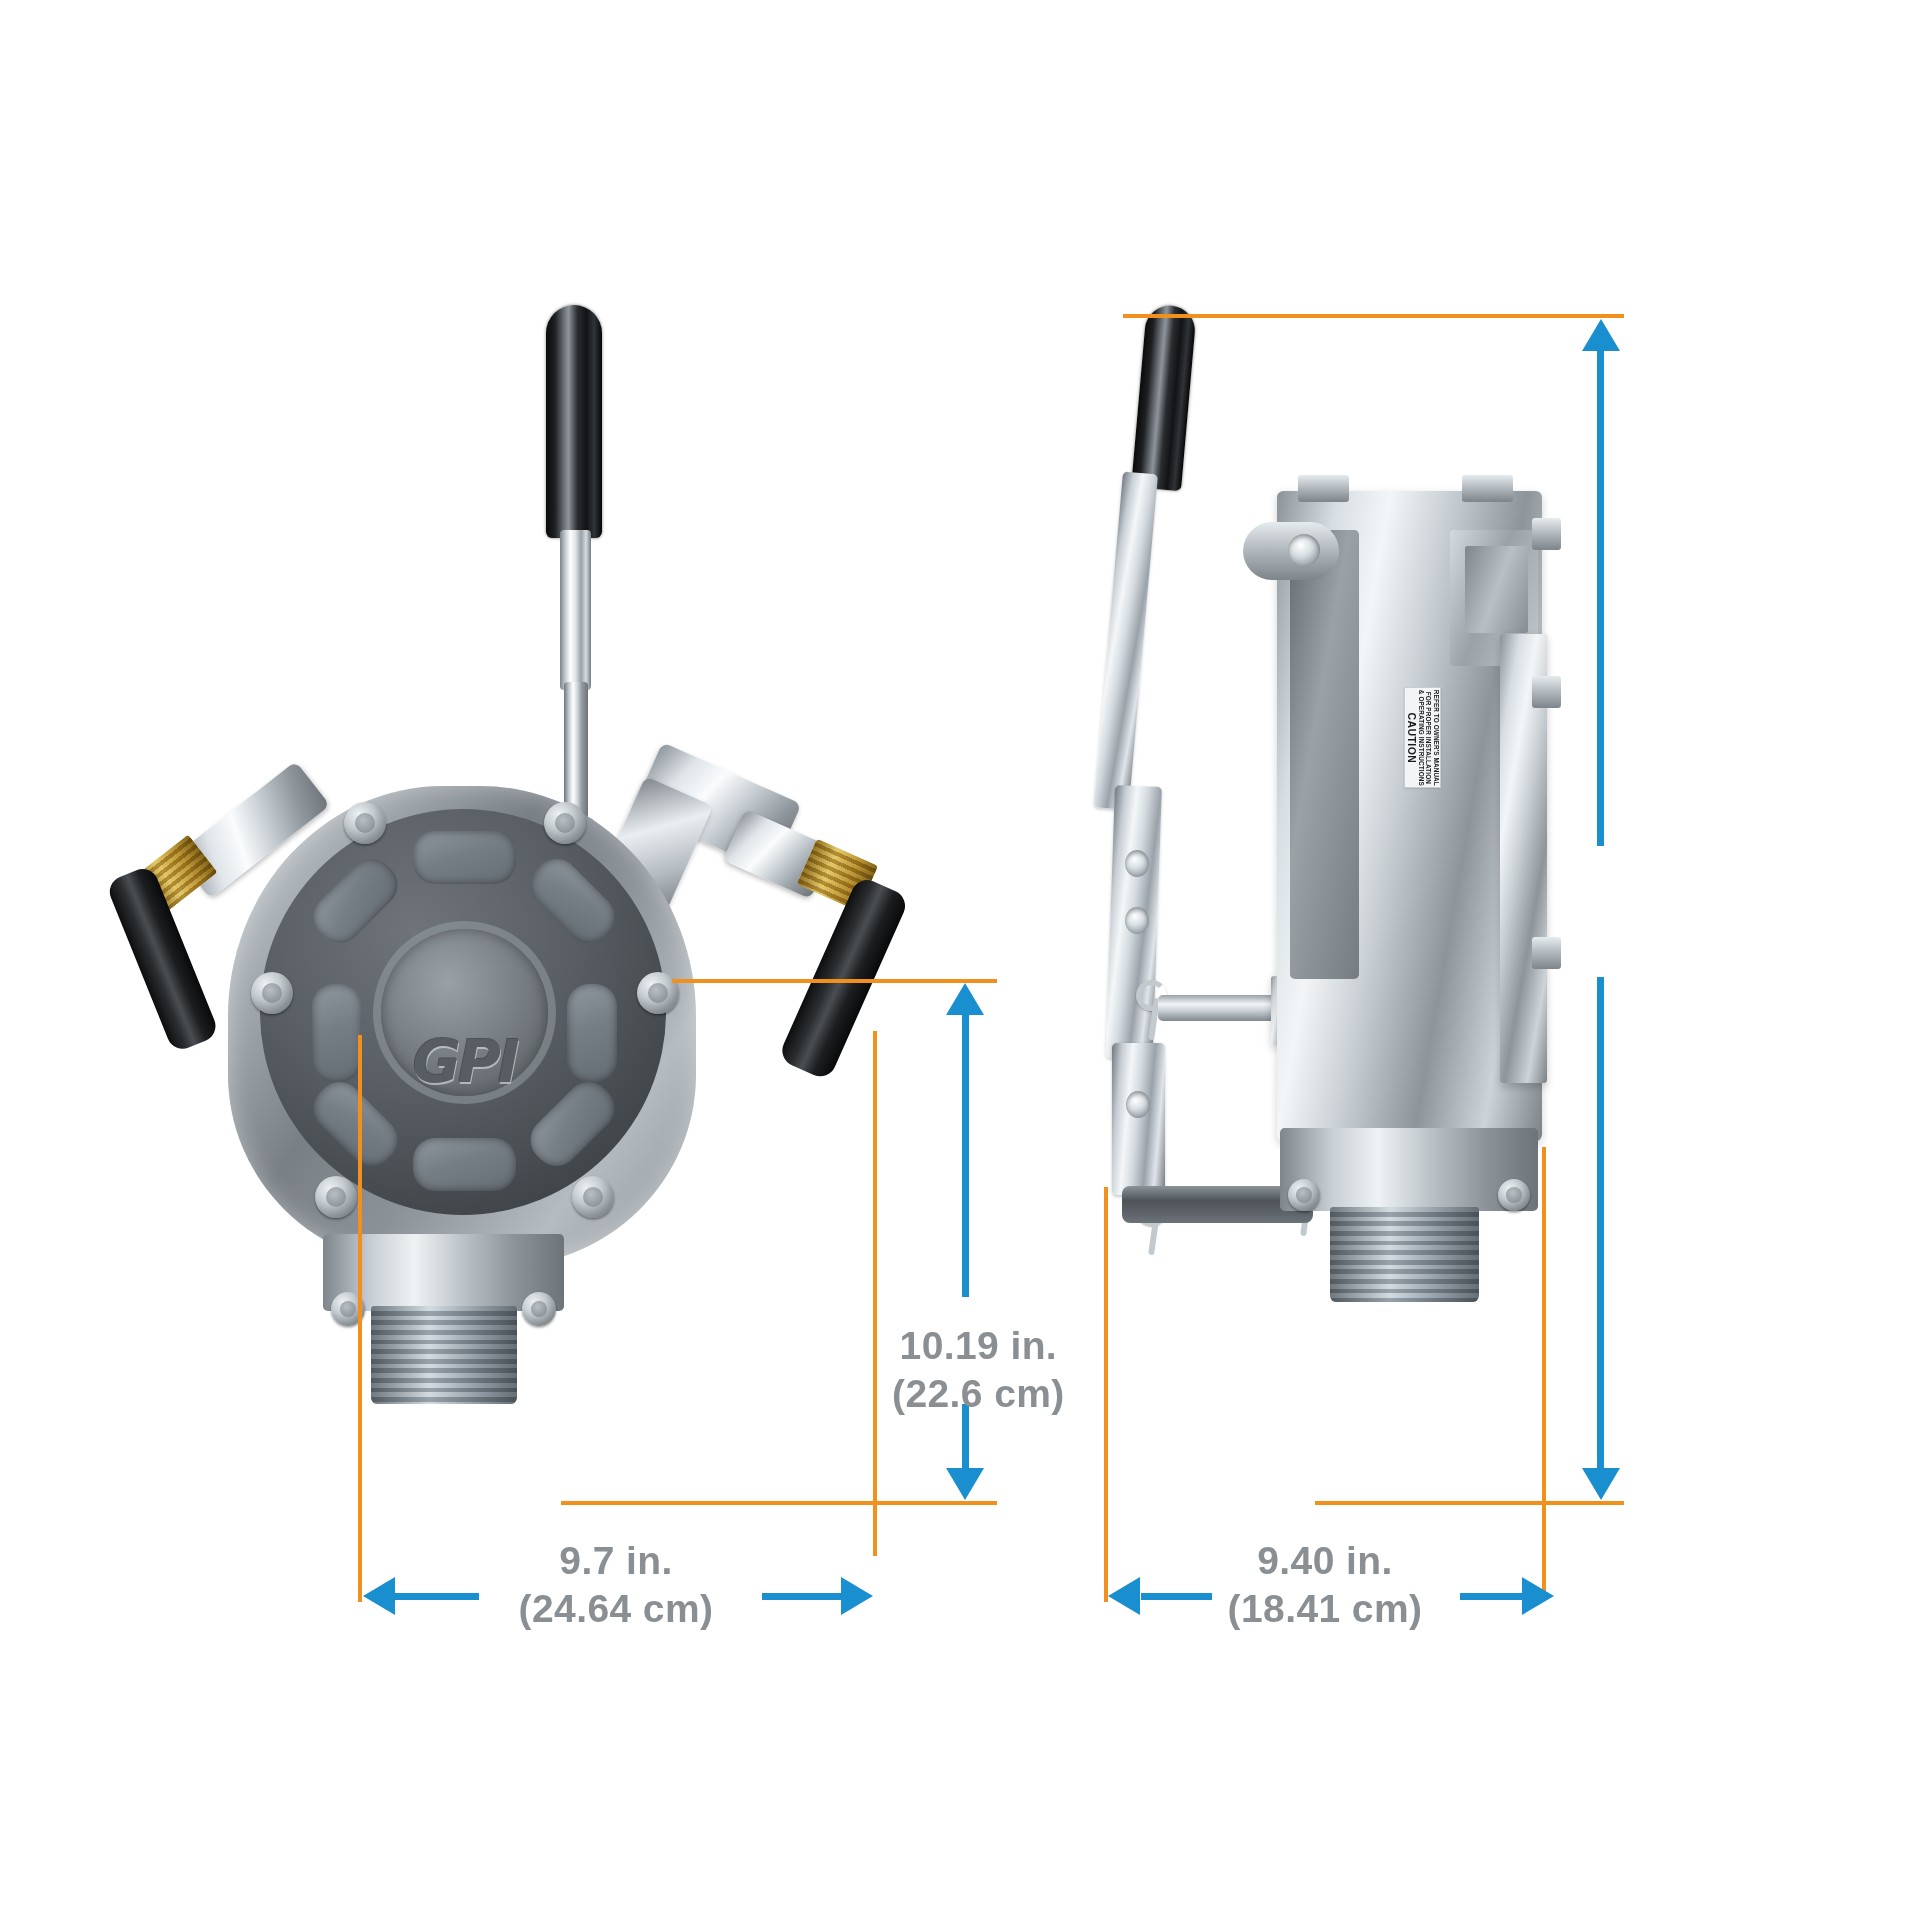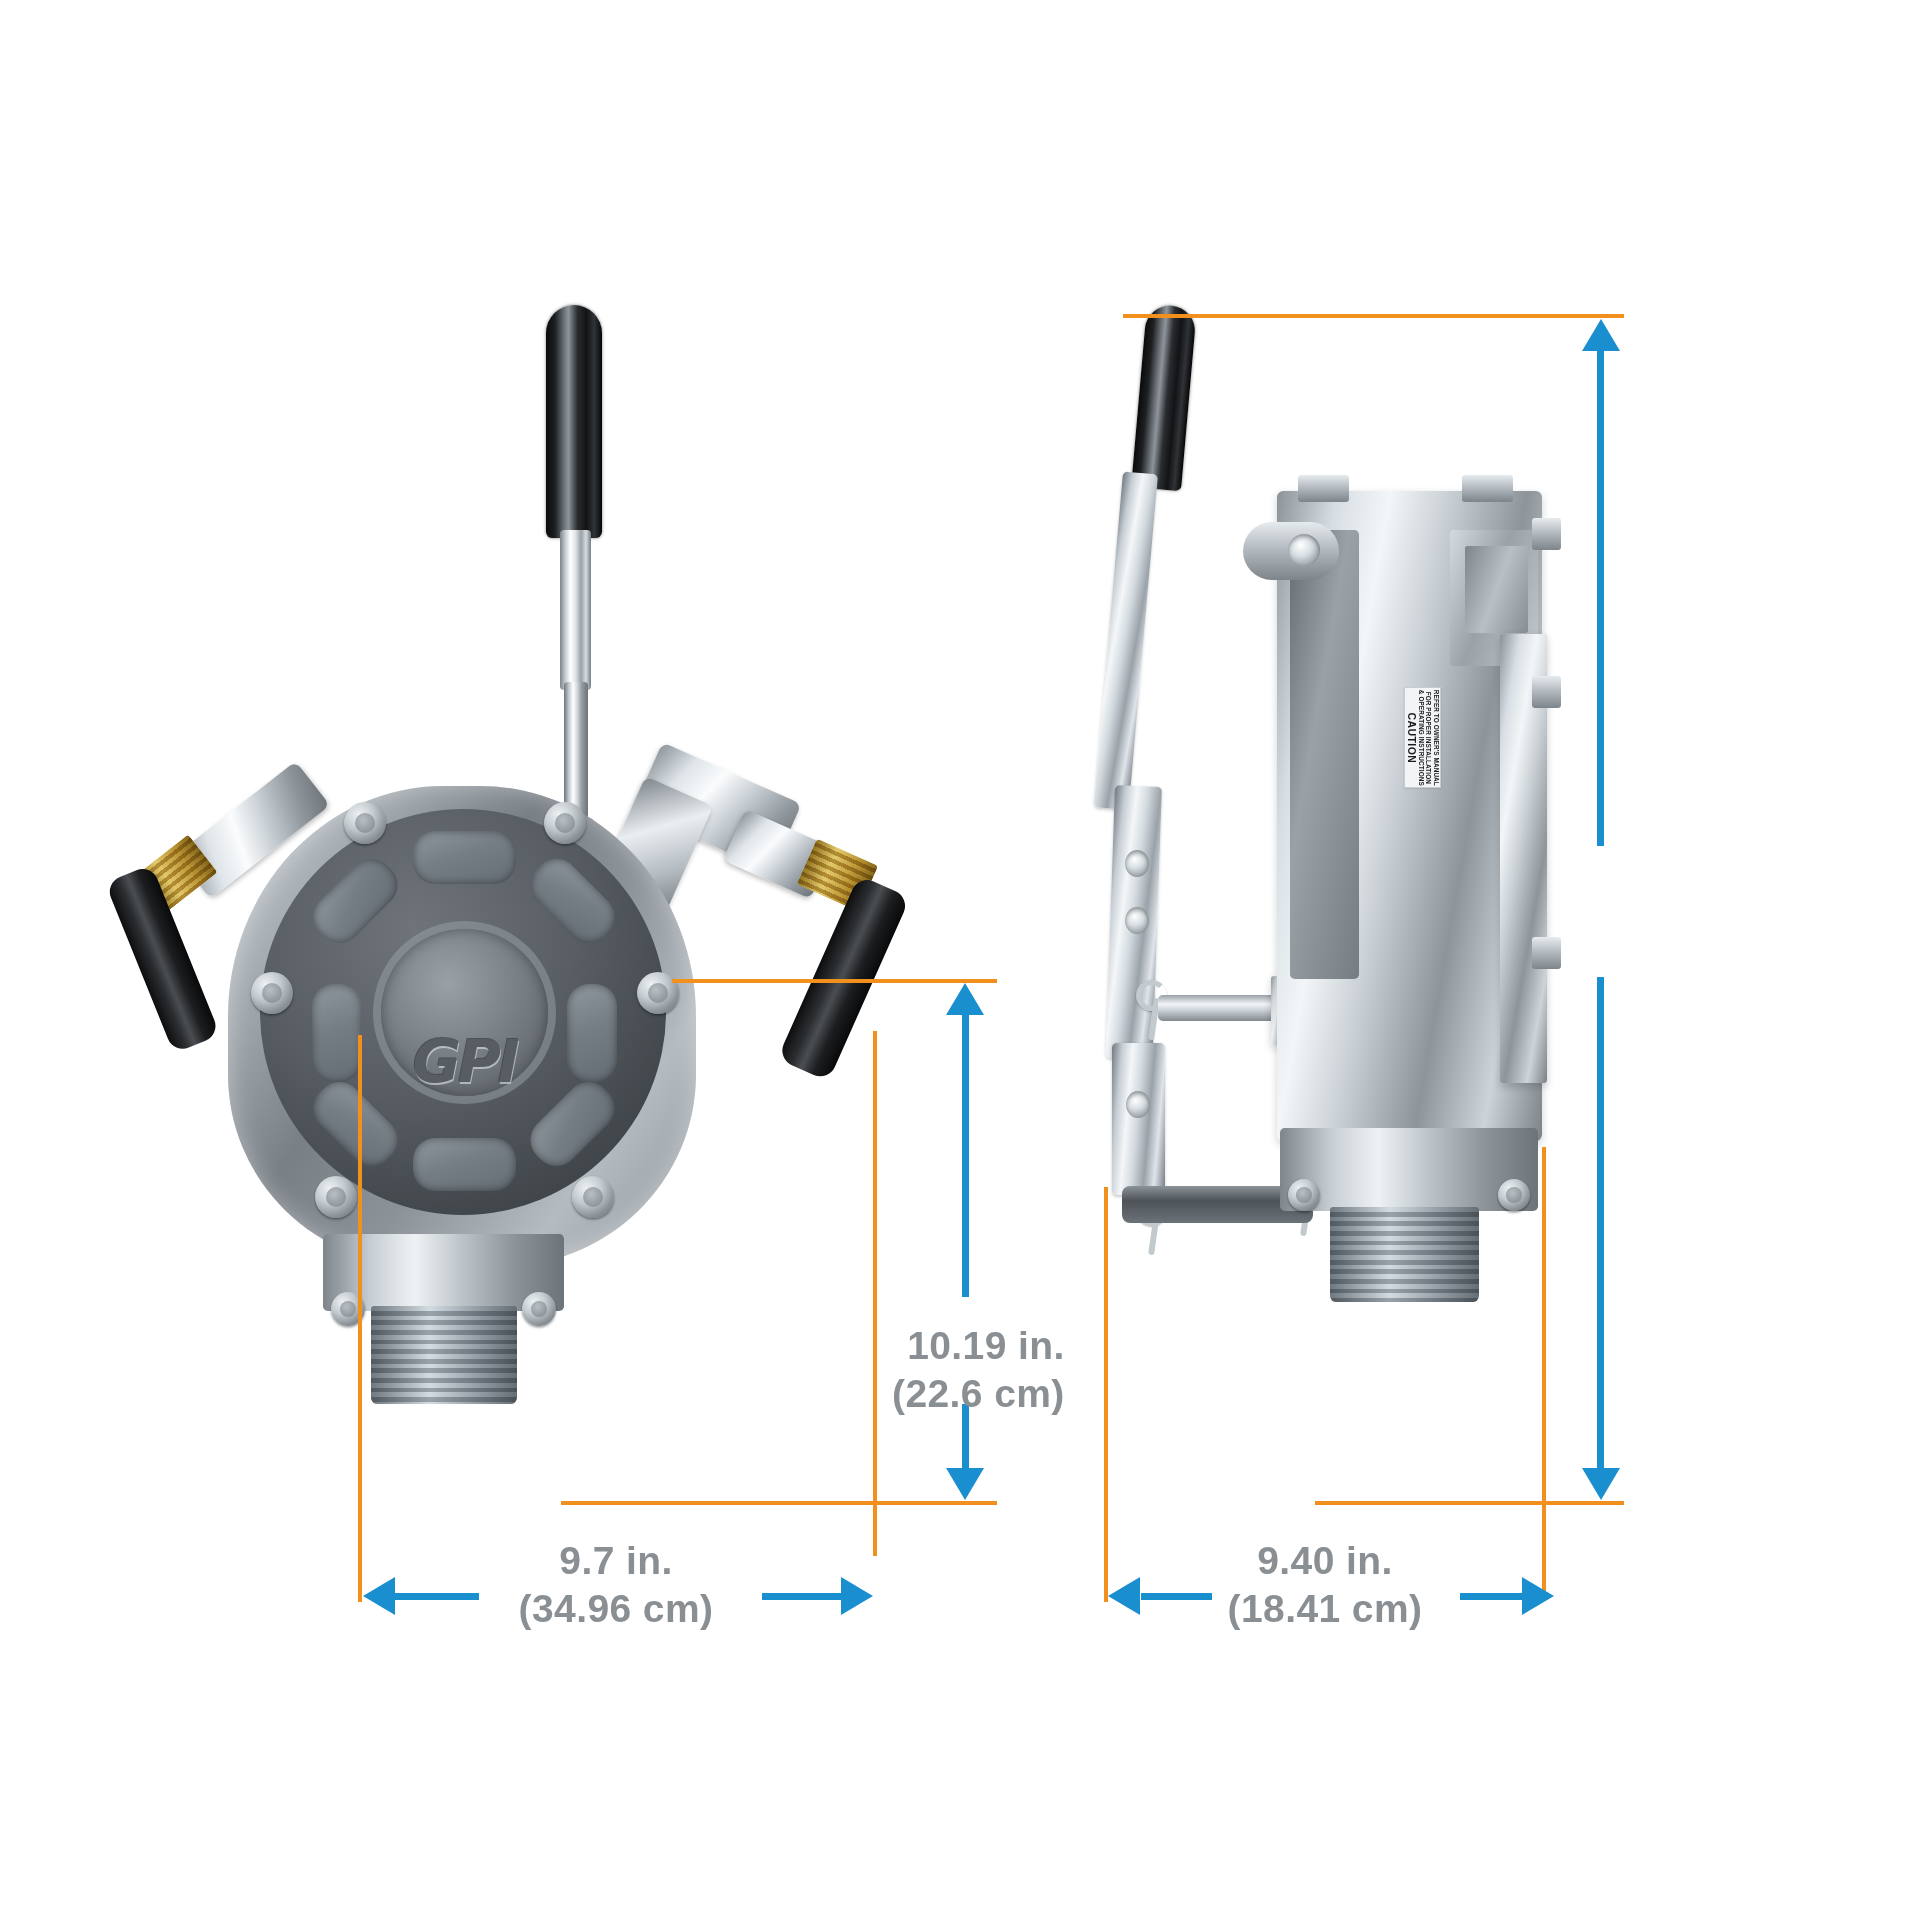--- a/index.html
+++ b/index.html
@@ -290,33 +290,33 @@
 
   <div class="ext v" style="left:873px;top:1031px;width:4px;height:525px;"></div>
 
   <div class="ext v" style="left:358px;top:1035px;width:4px;height:567px;"></div>
 
   <div class="ahead up" style="left:946px;top:983px;"></div>
   <div class="arrowline v" style="left:962px;top:1012px;height:285px;"></div>
   <div class="arrowline v" style="left:962px;top:1404px;height:64px;"></div>
   <div class="ahead down" style="left:946px;top:1468px;"></div>
 
-  <div class="dimlabel" style="left:892px;top:1322px;text-align:right;">
+  <div class="dimlabel" style="left:892px;top:1322px;text-align:center;">
     <span>10.19 in.</span>
     <span class="l2">(22.6 cm)</span>
   </div>
 
   <div class="ahead left" style="left:363px;top:1577px;"></div>
   <div class="arrowline h" style="left:395px;top:1593px;width:84px;"></div>
   <div class="arrowline h" style="left:762px;top:1593px;width:80px;"></div>
   <div class="ahead right" style="left:841px;top:1577px;"></div>
 
   <div class="dimlabel" style="left:616px;top:1537px;transform:translateX(-50%);">
     <span>9.7 in.</span>
-    <span class="l2">(34.96 cm)</span>
+    <span class="l2">(24.64 cm)</span>
   </div>
 
   <div class="ext h" style="left:1123px;top:314px;width:501px;"></div>
 
   <div class="ext h" style="left:1315px;top:1501px;width:309px;"></div>
 
   <div class="ext v" style="left:1542px;top:1147px;width:4px;height:453px;"></div>
 
   <div class="ext v" style="left:1104px;top:1187px;width:4px;height:415px;"></div>
 

